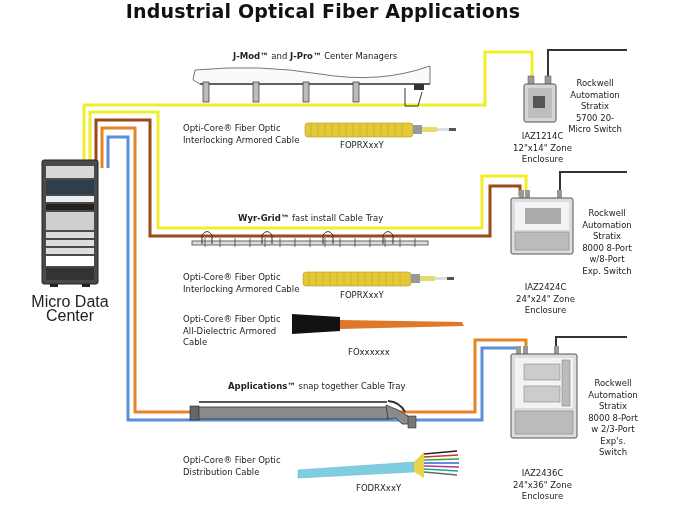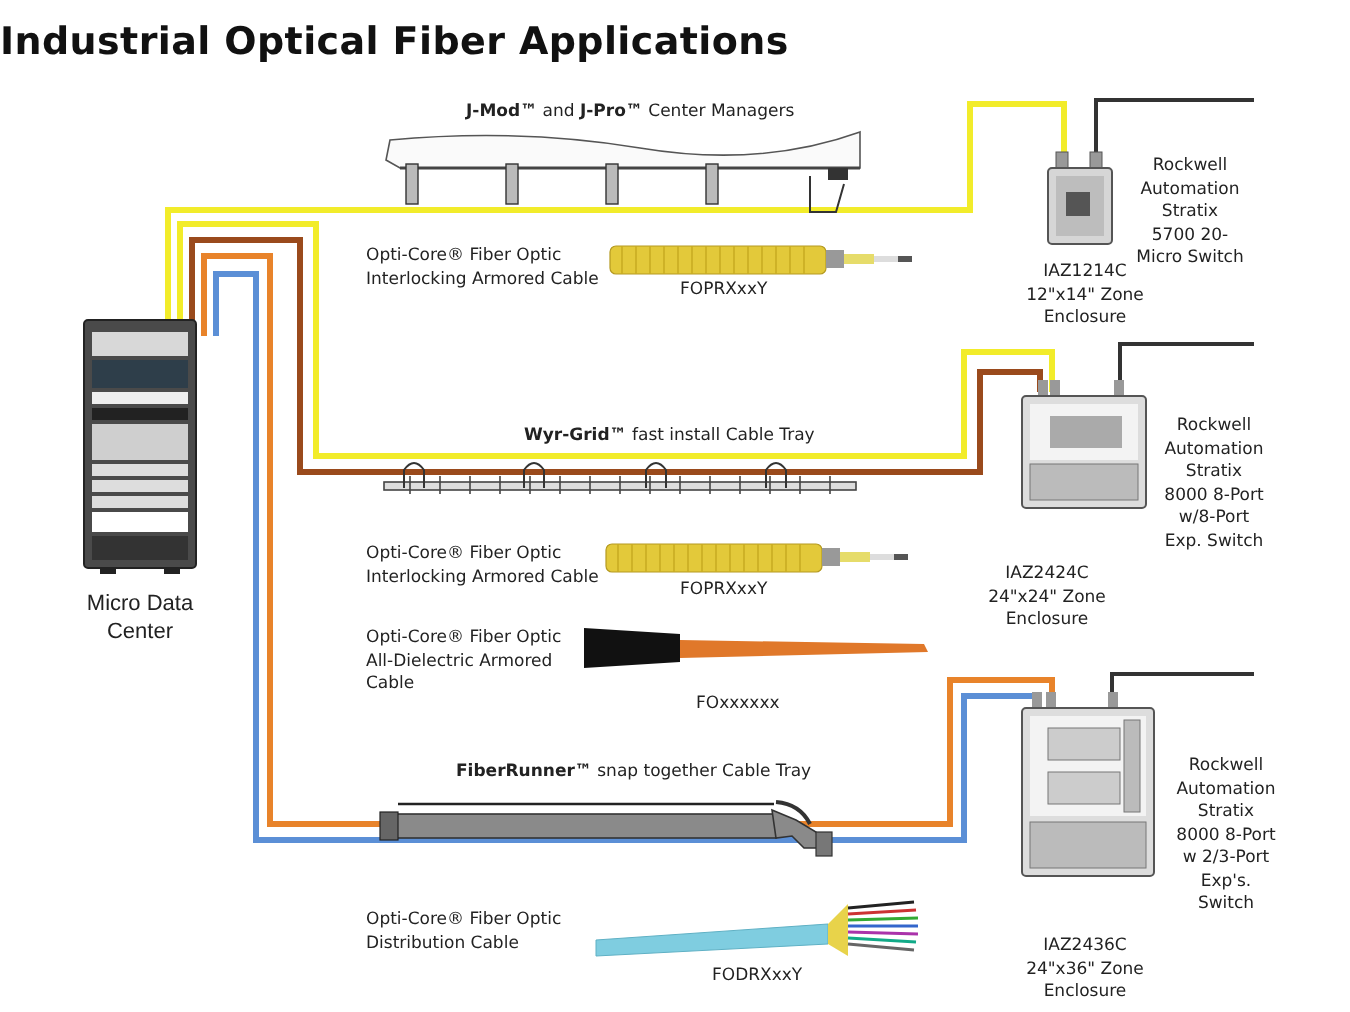--- a/index.html
+++ b/index.html
@@ -1,22 +1,22 @@
 <!DOCTYPE html>
 <html><head>
 <meta charset="utf-8">
 <style>
   html,body{margin:0;padding:0;background:#ffffff;}
   body{width:675px;height:506px;position:relative;overflow:hidden;font-family:"DejaVu Sans",sans-serif;}
-  .title{position:absolute;left:0;top:10px;width:646px;font-family:"DejaVu Sans",sans-serif;font-weight:bold;font-size:19px;color:#111;letter-spacing:0.2px;}
+  .title{position:absolute;left:0;top:0;width:646px;text-align:center;font-family:"DejaVu Sans",sans-serif;font-weight:bold;font-size:19px;color:#111;letter-spacing:0.2px;}
   svg{position:absolute;left:0;top:0;}
   .lbl{position:absolute;font-family:"DejaVu Sans",sans-serif;font-size:8.5px;color:#222;line-height:11.5px;}
   .lbl b{font-weight:bold;}
   .ctr{text-align:center;}
-  .mdc{position:absolute;font-family:"Liberation Sans",sans-serif;font-size:11px;color:#222;text-align:center;line-height:14px;}
+  .mdc{position:absolute;font-family:"Liberation Sans",sans-serif;font-size:16px;color:#222;text-align:center;line-height:14px;}
 </style>
 </head>
 <body>
 
 <div class="title">Industrial Optical Fiber Applications</div>
 
 <svg width="675" height="506" viewBox="0 0 675 506">
 
   <polyline points="84,168 84,105 485,105 485,52 532,52 532,82" fill="none" stroke="#f2ec2a" stroke-width="3"></polyline>
 
@@ -189,22 +189,22 @@
     <rect x="511" y="354" width="66" height="84" rx="2" fill="#ddd" stroke="#555" stroke-width="1"></rect>
     <rect x="515" y="358" width="58" height="50" fill="#f3f3f3"></rect>
     <rect x="524" y="364" width="36" height="16" fill="#ccc" stroke="#777" stroke-width="0.5"></rect>
     <rect x="524" y="386" width="36" height="16" fill="#ccc" stroke="#777" stroke-width="0.5"></rect>
     <rect x="562" y="360" width="8" height="46" fill="#bbb" stroke="#777" stroke-width="0.5"></rect>
     <rect x="515" y="411" width="58" height="23" fill="#bbb" stroke="#777" stroke-width="0.5"></rect>
   </g>
 </svg>
 
 <div class="lbl" style="left:233px;top:51px;"><b>J-Mod™</b><span> and </span><b>J-Pro™</b><span> Center Managers</span></div>
-<div class="lbl" style="left:238px;top:213px;margin-left:24px;"><b>Wyr-Grid™</b><span> fast install Cable Tray</span></div>
-<div class="lbl" style="left:228px;top:381px;"><b>FiberRunner™</b><span> snap together Cable Tray</span></div>
+<div class="lbl" style="left:238px;top:213px;"><b>Wyr-Grid™</b><span> fast install Cable Tray</span></div>
+<div class="lbl" style="left:228px;top:381px;"><b>Applications™</b><span> snap together Cable Tray</span></div>
 
 <div class="lbl" style="left:183px;top:123px;">
   <div>Opti-Core® Fiber Optic</div>
   <div>Interlocking Armored Cable</div>
 </div>
 <div class="lbl" style="left:340px;top:140px;">FOPRXxxY</div>
 
 <div class="lbl" style="left:183px;top:272px;">
   <div>Opti-Core® Fiber Optic</div>
   <div>Interlocking Armored Cable</div>
@@ -242,21 +242,21 @@
 </div>
 
 <div class="lbl ctr" style="left:572px;top:208px;width:70px;">
   <div>Rockwell</div>
   <div>Automation</div>
   <div>Stratix</div>
   <div>8000 8-Port</div>
   <div>w/8-Port</div>
   <div>Exp. Switch</div>
 </div>
-<div class="lbl ctr" style="left:476px;top:282px;width:95px;">
+<div class="lbl ctr" style="left:498px;top:282px;width:95px;">
   <div>IAZ2424C</div>
   <div>24"x24" Zone Enclosure</div>
 </div>
 
 <div class="lbl ctr" style="left:578px;top:378px;width:70px;">
   <div>Rockwell</div>
   <div>Automation</div>
   <div>Stratix</div>
   <div>8000 8-Port</div>
   <div>w 2/3-Port</div>

